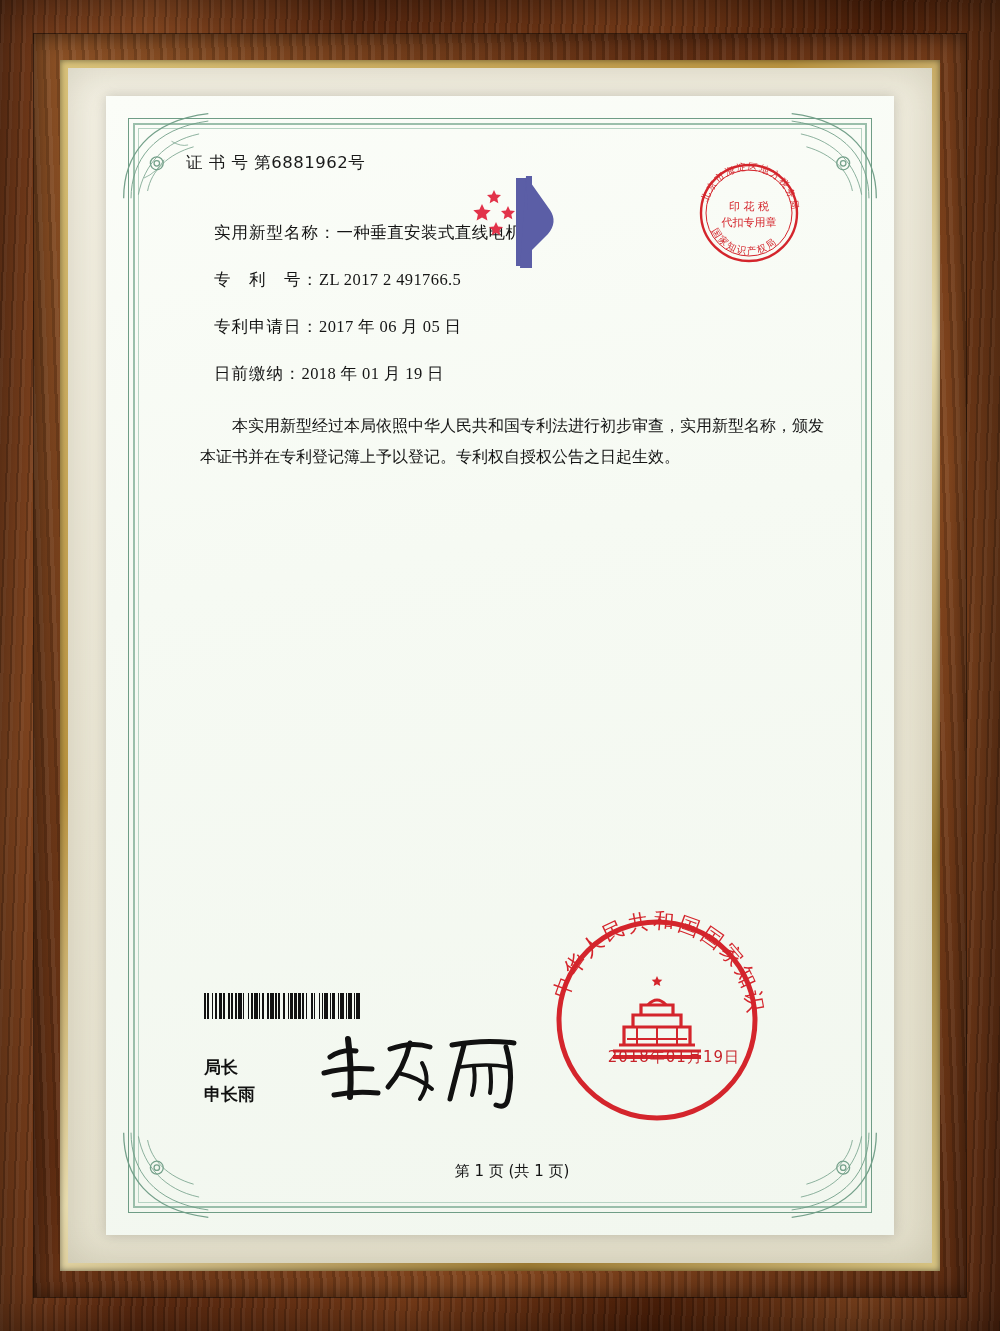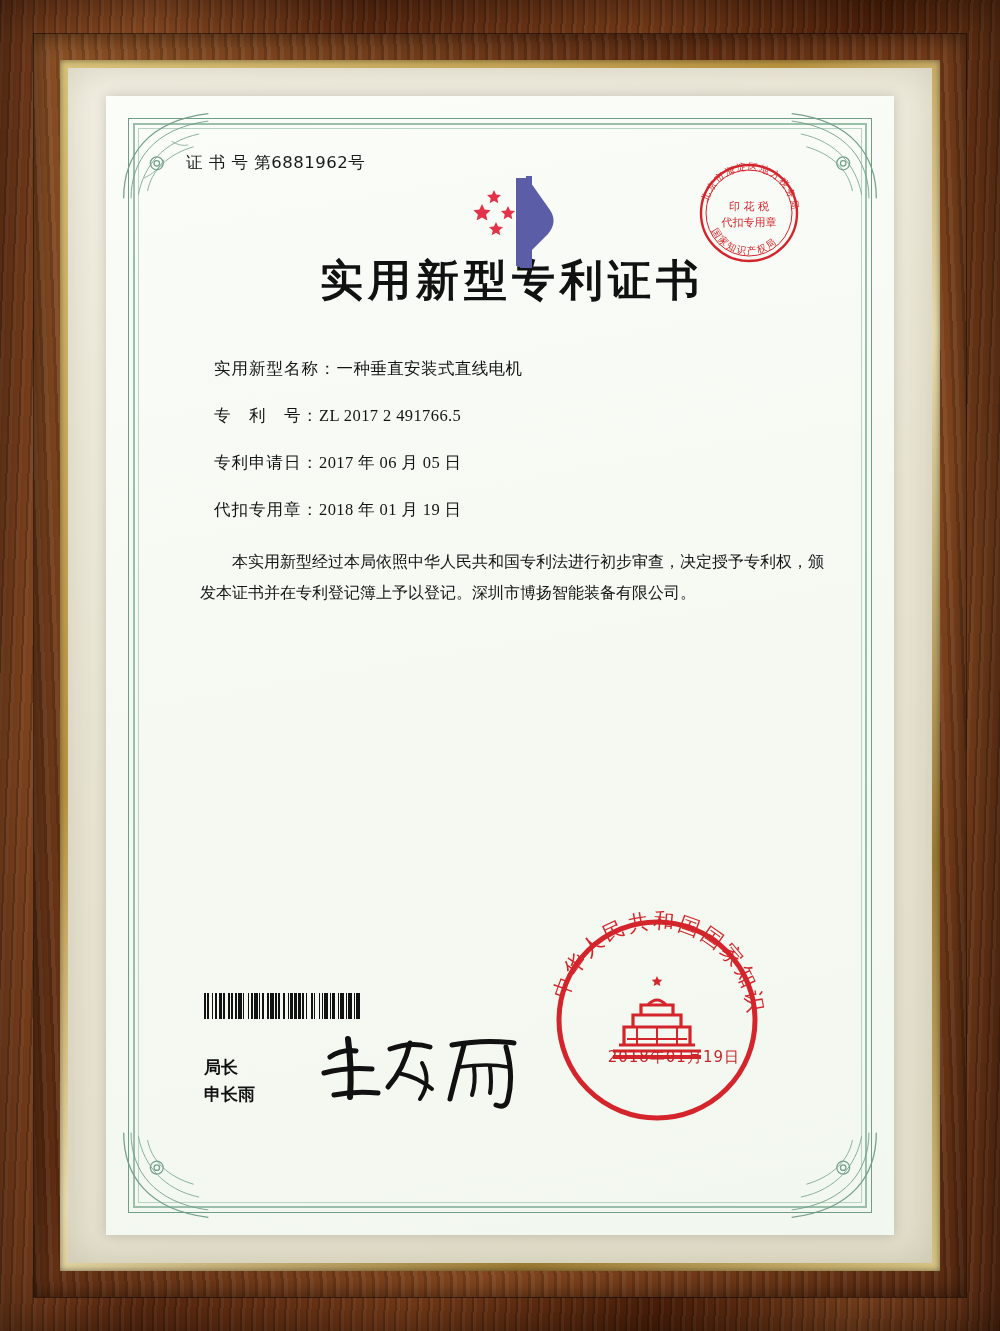--- a/index.html
+++ b/index.html
@@ -214,39 +214,38 @@
             <textPath href="#ringTopS" startOffset="8%">北京市海淀区地方税务局</textPath>
           </text>
           <text font-size="9.5" fill="#d4252c" font-family="'DejaVu Sans',sans-serif" letter-spacing="1.6">
             <textPath href="#ringBotS" startOffset="14%">国家知识产权局</textPath>
           </text>
           <text x="55" y="52" text-anchor="middle" font-size="11" fill="#d4252c" font-family="'DejaVu Sans',sans-serif">印 花 税</text>
           <text x="55" y="68" text-anchor="middle" font-size="11" fill="#d4252c" font-family="'DejaVu Sans',sans-serif">代扣专用章</text>
         </svg>
       </div>
 
-      <div class="title">实用新型专利证书</div>
 
       <div class="fields">
         <div class="field">
           <span class="lbl">实用新型名称：</span><span class="val">一种垂直安装式直线电机</span>
         </div>
         <div class="field">
           <span class="lbl">专　利　号：</span><span class="val">ZL 2017 2 491766.5</span>
         </div>
         <div class="field">
           <span class="lbl">专利申请日：</span><span class="val">2017 年 06 月 05 日</span>
         </div>
         <div class="field">
-          <span class="lbl">代扣专用章：</span><span class="val">2018 年 01 月 19 日</span>
+          <span class="lbl">日前缴纳：</span><span class="val">2018 年 01 月 19 日</span>
         </div>
       </div>
 
       <div class="paras">
-        <p class="para">本实用新型经过本局依照中华人民共和国专利法进行初步审查，决定授予专利权，颁发本证书并在专利登记簿上予以登记。深圳市博扬智能装备有限公司。</p>
+        <p class="para">本实用新型经过本局依照中华人民共和国专利法进行初步审查，实用新型名称，颁发本证书并在专利登记簿上予以登记。专利权自授权公告之日起生效。</p>
       </div>
 
       <div class="barcode" id="barcode">
           <i style="width: 2.3px; background: rgb(17, 17, 17);"></i>
           <i style="width: 1.15px; background: transparent;"></i>
           <i style="width: 1.15px; background: rgb(17, 17, 17);"></i>
           <i style="width: 3.45px; background: transparent;"></i>
           <i style="width: 1.15px; background: rgb(17, 17, 17);"></i>
           <i style="width: 2.3px; background: transparent;"></i>
           <i style="width: 1.15px; background: rgb(17, 17, 17);"></i>
@@ -369,15 +368,16 @@
             <path d="M-44 34 h88" stroke-width="4"></path>
             <path d="M-20 22 v-18 M0 22 v-18 M20 22 v-18" stroke-width="2"></path>
           </g>
           <g fill="#d4252c" transform="translate(109,72)">
             <path d="M0 -14 l3.2 6.8 7.4 .9 -5.6 5.1 1.6 7.3 -6.6-3.8 -6.6 3.8 1.6-7.3 -5.6-5.1 7.4-.9z" transform="scale(.5)"></path>
           </g>
         </svg>
       </div>
       <div class="seal-date">2018年01月19日</div>
 
+      <div class="page-no">第 1 页 (共 1 页)</div>
     </div>
   </div>
 </div>
 
 </body></html>

